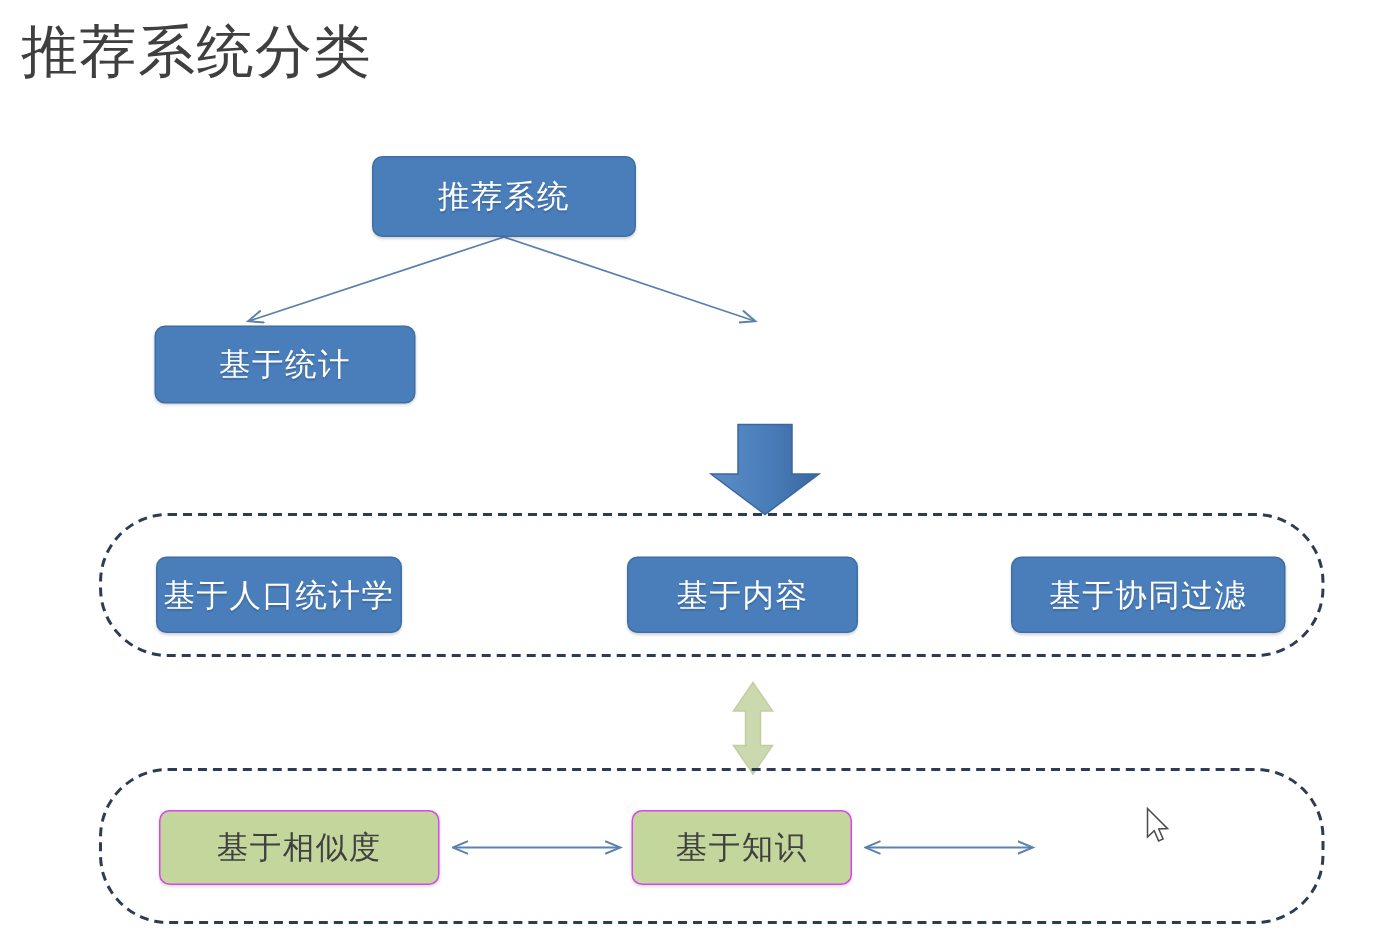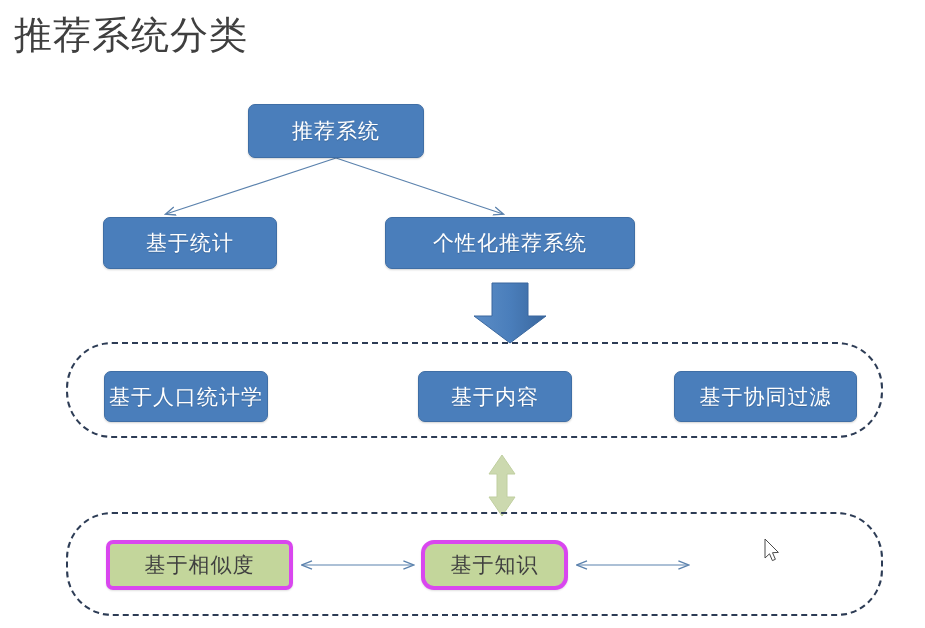--- a/index.html
+++ b/index.html
@@ -41,21 +41,21 @@
     white-space: nowrap;
     text-shadow: 0 1px 1px rgba(0,0,0,0.18);
   }
   .node.blue {
     background: #4a7ebb;
     border: 1px solid #3f6ea5;
     box-shadow: 0 1px 2px rgba(0,0,0,0.18);
   }
   .node.green {
     background: #c3d69b;
-    border: 4px solid #d946ef;
+    border: 1px solid #d946ef;
     color: #404040;
     text-shadow: none;
     box-shadow: 0 1px 2px rgba(0,0,0,0.12);
   }
   .group-box {
     position: absolute;
     box-sizing: border-box;
     border: 2px dashed #2d3c55;
     border-radius: 46px;
     background: transparent;
@@ -117,28 +117,27 @@
       <line x1="303" y1="565" x2="413" y2="565" stroke="#5b82ad" stroke-width="1.2" marker-end="url(#thinArrow)" marker-start="url(#thinArrowStart)"></line>
     </g>
     <g>
       <line x1="578" y1="565" x2="688" y2="565" stroke="#5b82ad" stroke-width="1.2" marker-end="url(#thinArrow)" marker-start="url(#thinArrowStart)"></line>
     </g>
   </svg>
 
   <div class="node blue" style="left:248px; top:104px; width:176px; height:54px;">推荐系统</div>
 
   <div class="node blue" style="left:103px; top:217px; width:174px; height:52px;">基于统计</div>
-  <div class="node blue" style="left:385px; top:217px; width:250px; height:52px;">个性化推荐系统</div>
 
   <div class="group-box" style="left:66px; top:342px; width:817px; height:96px;"></div>
   <div class="node blue" style="left:104px; top:371px; width:164px; height:51px;">基于人口统计学</div>
   <div class="node blue" style="left:418px; top:371px; width:154px; height:51px;text-align:right;">基于内容</div>
   <div class="node blue" style="left:674px; top:371px; width:183px; height:51px;">基于协同过滤</div>
 
   <div class="group-box" style="left:66px; top:512px; width:817px; height:104px;"></div>
   <div class="node green" style="left:106px; top:540px; width:187px; height:50px;">基于相似度</div>
-  <div class="node green" style="left:421px; top:540px; width:147px; height:50px;border-radius:13px;">基于知识</div>
+  <div class="node green" style="left:421px; top:540px; width:147px; height:50px;">基于知识</div>
 
   <svg class="cursor" id="mouse-cursor" viewBox="0 0 18 26" style="left: 763px; top: 538px;">
     <path d="M2,1 L2,20 L6.5,15.8 L9.4,22.6 L12.4,21.3 L9.5,14.7 L15.4,14.4 Z" fill="#ffffff" stroke="#4a4a4a" stroke-width="1"></path>
   </svg>
 
 </div>
 
 </body></html>

